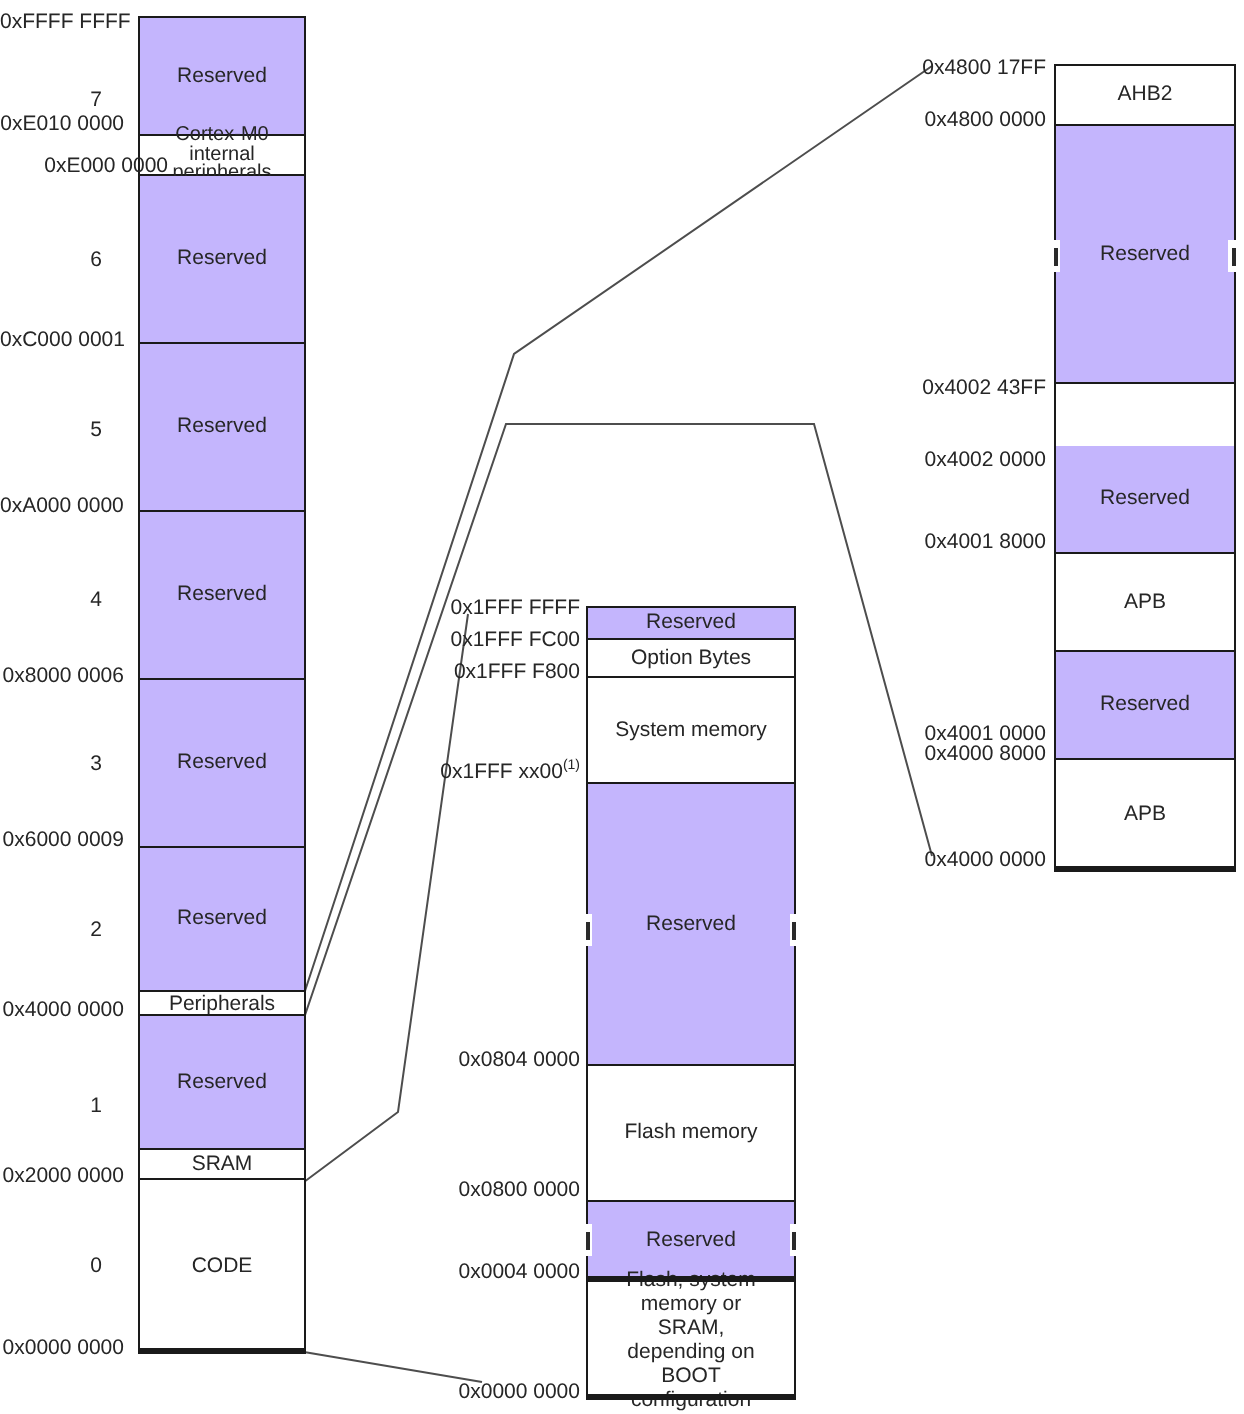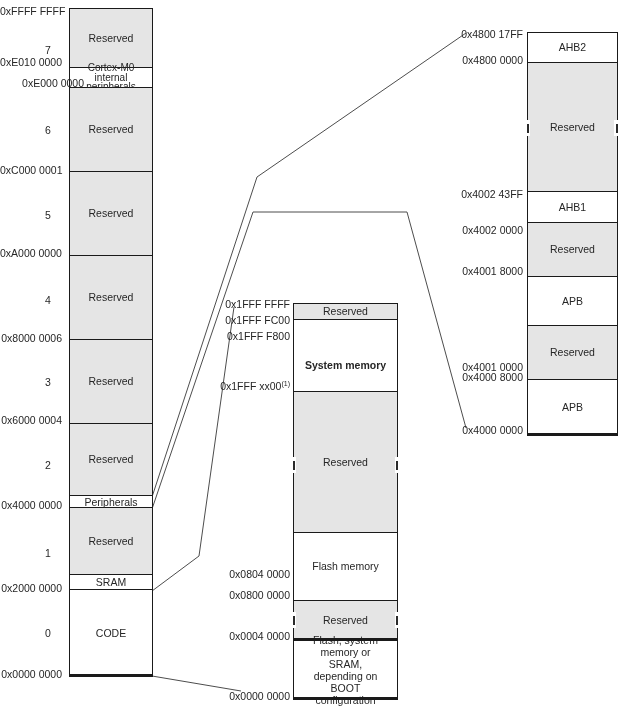--- a/index.html
+++ b/index.html
@@ -9,21 +9,21 @@
   }
   .lines{position:absolute;left:0;top:0;width:622px;height:707px;pointer-events:none;}
   .col{position:absolute;box-sizing:border-box;border:1px solid #1a1a1a;background:#ffffff;}
   .seg{
     position:absolute;left:0;width:100%;box-sizing:border-box;
     border-bottom:1px solid #1a1a1a;
     display:flex;align-items:center;justify-content:center;
     text-align:center;font-size:10.5px;line-height:11px;color:#262626;
   }
   .seg.last{border-bottom:none;}
-  .seg.gray{background:#e5e5e5;}
+  .seg.gray{background:#c4b5fd;}
   .seg.tight{line-height:9.5px;font-size:10px;}
   .seg.pad{padding:0 9px;line-height:12px;}
   .addr{
     position:absolute;font-size:10.5px;line-height:12px;white-space:nowrap;
     text-align:right;color:#262626;
   }
   .addr sup{font-size:7px;line-height:0;}
   .regnum{position:absolute;width:16px;text-align:center;font-size:10.5px;line-height:12px;color:#262626;}
   .bold-line{position:absolute;height:3px;background:#1a1a1a;}
   .brk-gap{position:absolute;width:5px;background:#ffffff;}
@@ -50,31 +50,31 @@
     <div class="seg gray" style="top:331px;height:84px;">Reserved</div>
     <div class="seg gray" style="top:415px;height:72px;">Reserved</div>
     <div class="seg" style="top:487px;height:12px;line-height:10px;">Peripherals</div>
     <div class="seg gray" style="top:499px;height:67px;">Reserved</div>
     <div class="seg" style="top:566px;height:15px;">SRAM</div>
     <div class="seg last" style="top:581px;height:86px;">CODE</div>
   </div>
 
   <div class="col" style="left:293px;top:303px;width:105px;height:397px;">
     <div class="seg gray" style="top:0;height:16px;">Reserved</div>
-    <div class="seg" style="top:35px;height:53px;font-weight:bold;">System memory</div>
+    <div class="seg" style="top:16px;height:19px;">Option Bytes</div>
+    <div class="seg" style="top:35px;height:53px;">System memory</div>
     <div class="seg gray" style="top:88px;height:141px;">Reserved</div>
     <div class="seg" style="top:229px;height:68px;">Flash memory</div>
     <div class="seg gray" style="top:297px;height:39px;">Reserved</div>
     <div class="seg last pad" style="top:336px;height:59px;">Flash, system memory or SRAM, depending on BOOT configuration</div>
   </div>
 
   <div class="col" style="left:527px;top:32px;width:91px;height:404px;">
     <div class="seg" style="top:0;height:30px;">AHB2</div>
     <div class="seg gray" style="top:30px;height:129px;">Reserved</div>
-    <div class="seg" style="top:159px;height:31px;">AHB1</div>
     <div class="seg gray" style="top:190px;height:54px;">Reserved</div>
     <div class="seg" style="top:244px;height:49px;">APB</div>
     <div class="seg gray" style="top:293px;height:54px;">Reserved</div>
     <div class="seg last" style="top:347px;height:55px;">APB</div>
   </div>
 
   <div class="bold-line" style="left:69px;top:674px;width:84px;"></div>
   <div class="bold-line" style="left:293px;top:638px;width:105px;"></div>
   <div class="bold-line" style="left:293px;top:697px;width:105px;"></div>
   <div class="bold-line" style="left:527px;top:433px;width:91px;"></div>
@@ -93,39 +93,39 @@
   <div class="brk-dash" style="left:527px;top:124px;height:9px;"></div>
   <div class="brk-gap" style="left:614px;top:120px;height:16px;"></div>
   <div class="brk-dash" style="left:616px;top:124px;height:9px;"></div>
 
   <div class="addr" style="left:0;width:62px;top:5px;">0xFFFF FFFF</div>
   <div class="addr" style="left:0;width:62px;top:56px;">0xE010 0000</div>
   <div class="addr" style="left:0;width:84px;top:77px;">0xE000 0000</div>
   <div class="addr" style="left:0;width:62px;top:164px;">0xC000 0001</div>
   <div class="addr" style="left:0;width:38px;top:247px;">0xA000 0000</div>
   <div class="addr" style="left:0;width:62px;top:332px;">0x8000 0006</div>
-  <div class="addr" style="left:0;width:62px;top:414px;">0x6000 0004</div>
+  <div class="addr" style="left:0;width:62px;top:414px;">0x6000 0009</div>
   <div class="addr" style="left:0;width:62px;top:499px;">0x4000 0000</div>
   <div class="addr" style="left:0;width:62px;top:582px;">0x2000 0000</div>
   <div class="addr" style="left:0;width:62px;top:668px;">0x0000 0000</div>
 
   <div class="regnum" style="left:40px;top:44px;">7</div>
   <div class="regnum" style="left:40px;top:124px;">6</div>
   <div class="regnum" style="left:40px;top:209px;">5</div>
   <div class="regnum" style="left:40px;top:294px;">4</div>
   <div class="regnum" style="left:40px;top:376px;">3</div>
   <div class="regnum" style="left:40px;top:459px;">2</div>
   <div class="regnum" style="left:40px;top:547px;">1</div>
   <div class="regnum" style="left:40px;top:627px;">0</div>
 
   <div class="addr" style="left:190px;width:100px;top:298px;">0x1FFF FFFF</div>
   <div class="addr" style="left:190px;width:100px;top:314px;">0x1FFF FC00</div>
   <div class="addr" style="left:190px;width:100px;top:330px;">0x1FFF F800</div>
   <div class="addr" style="left:190px;width:100px;top:380px;"><span>0x1FFF xx00</span><sup>(1)</sup></div>
-  <div class="addr" style="left:190px;width:100px;top:524px;margin-top:44px;">0x0804 0000</div>
+  <div class="addr" style="left:190px;width:100px;top:524px;">0x0804 0000</div>
   <div class="addr" style="left:190px;width:100px;top:589px;">0x0800 0000</div>
   <div class="addr" style="left:190px;width:100px;top:630px;">0x0004 0000</div>
   <div class="addr" style="left:190px;width:100px;top:690px;">0x0000 0000</div>
 
   <div class="addr" style="left:423px;width:100px;top:28px;">0x4800 17FF</div>
   <div class="addr" style="left:423px;width:100px;top:54px;">0x4800 0000</div>
   <div class="addr" style="left:423px;width:100px;top:188px;">0x4002 43FF</div>
   <div class="addr" style="left:423px;width:100px;top:224px;">0x4002 0000</div>
   <div class="addr" style="left:423px;width:100px;top:265px;">0x4001 8000</div>
   <div class="addr" style="left:423px;width:100px;top:316px;margin-top:45px;">0x4001 0000</div>

